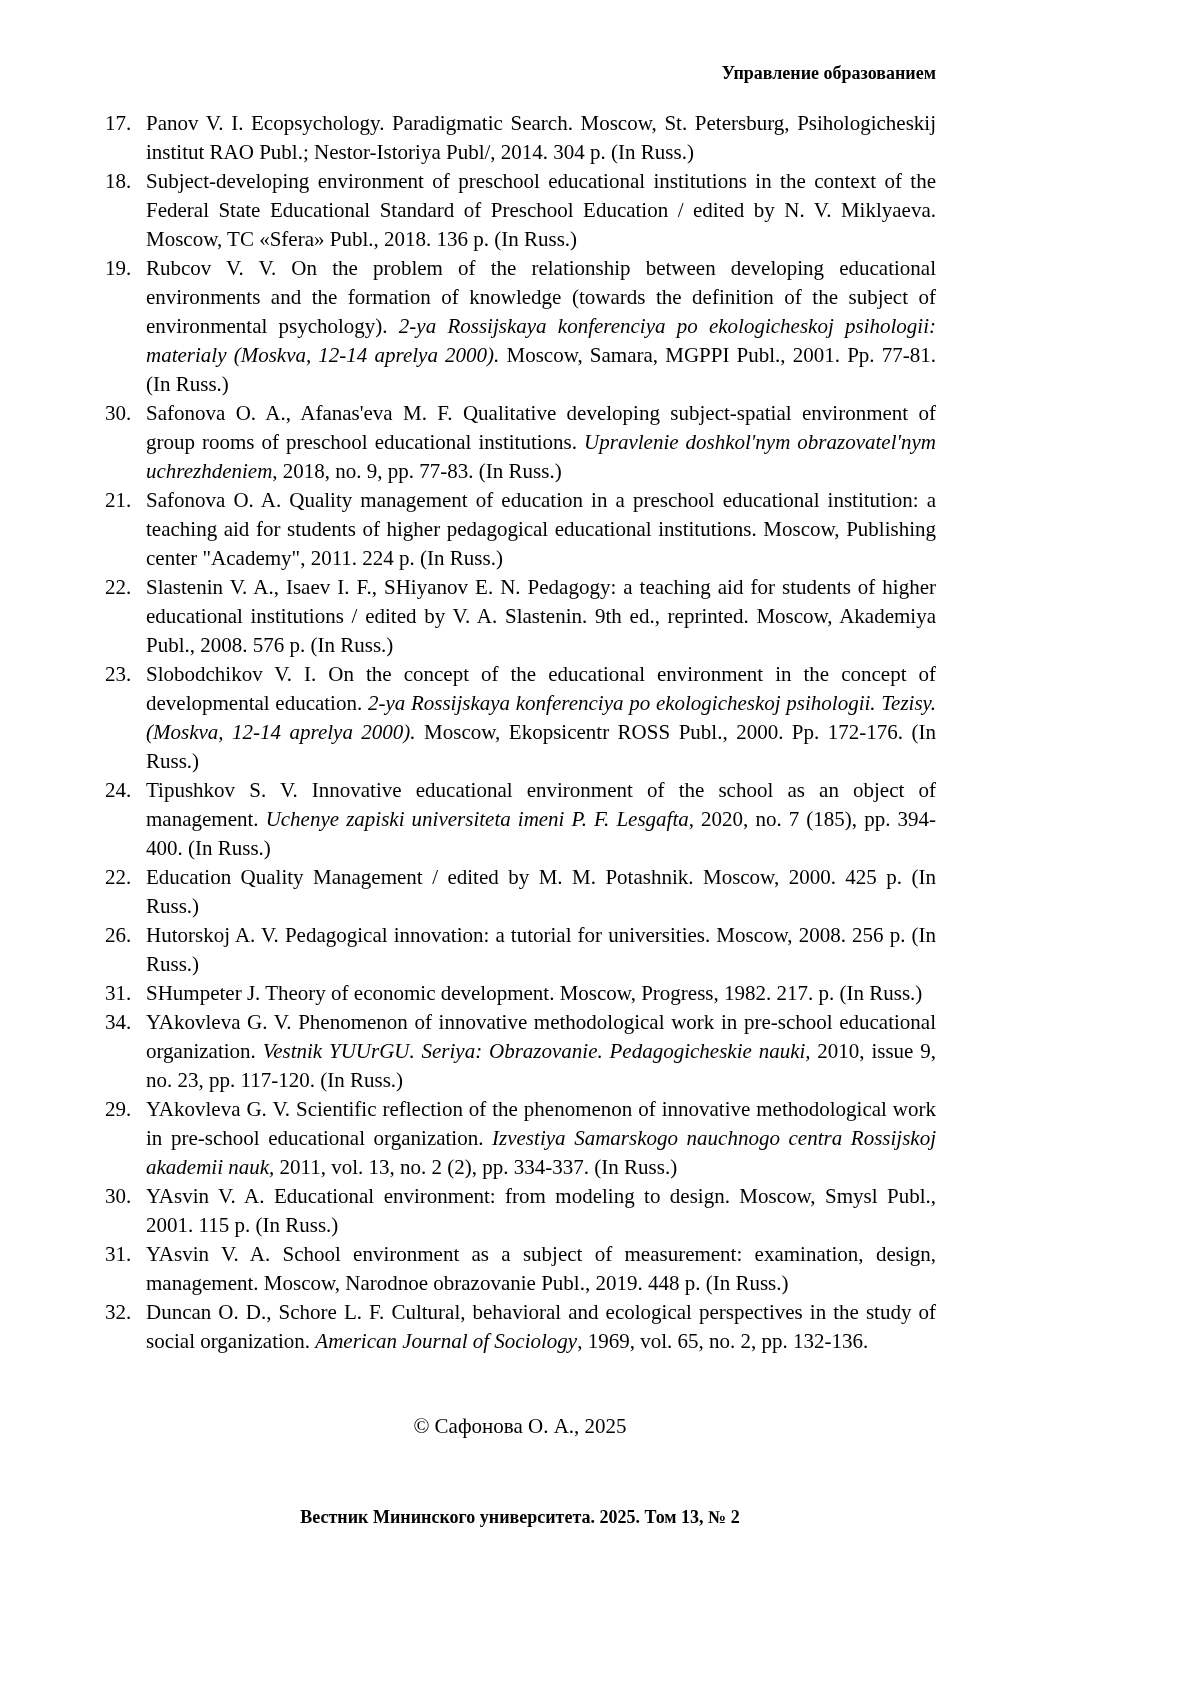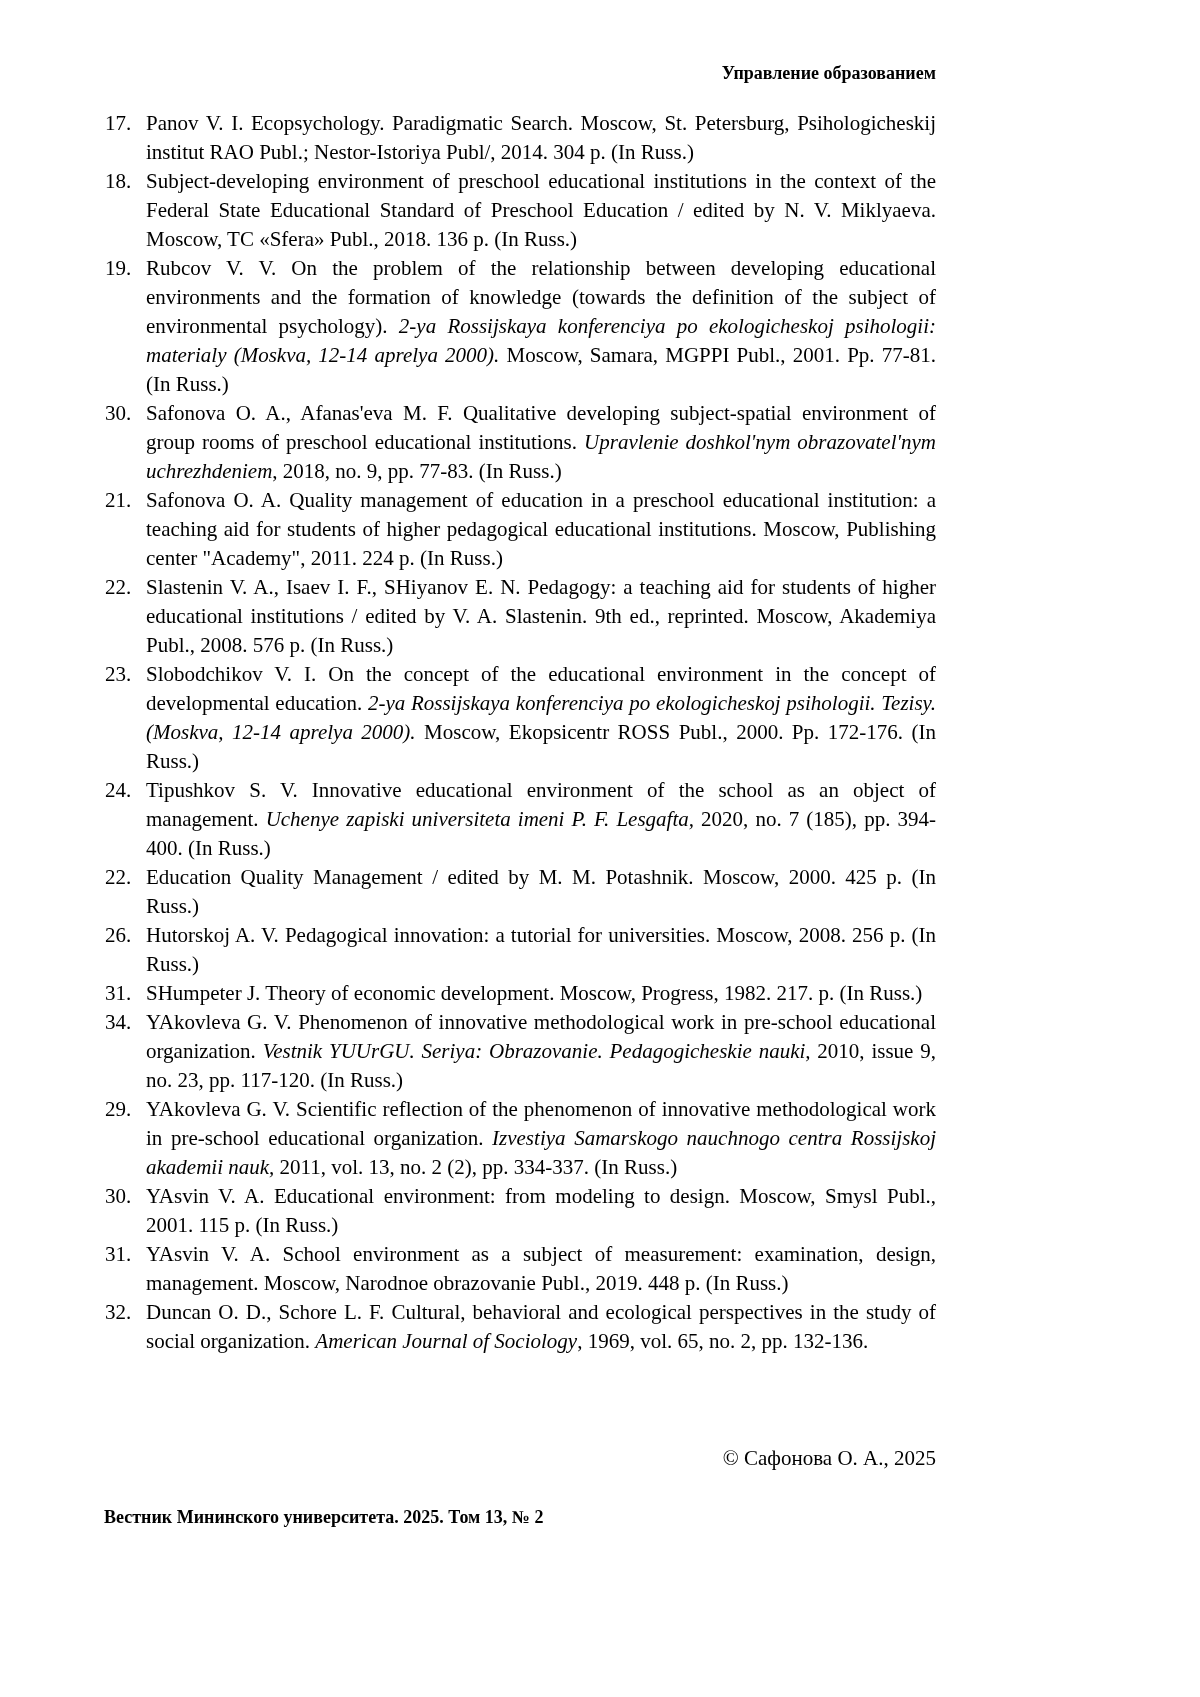--- a/index.html
+++ b/index.html
@@ -29,31 +29,31 @@
     line-height: 29px;
     text-align: justify;
   }
   .ref-num {
     position: absolute;
     left: 1px;
     top: 0;
   }
   .ref-item em { font-style: italic; }
   .copyright {
-    margin-top: 88px;
+    margin-top: 56px;
     font-size: 21px;
     line-height: 29px;
-    text-align: right;
+    text-align: center;
   }
   .journal-footer {
     position: absolute;
     left: 104px;
     right: 196px;
     top: 1506px;
-    text-align: left;
+    text-align: center;
     font-weight: bold;
     font-size: 18px;
     line-height: 22px;
   }
 </style>
 </head>
 <body>
 
 <div class="page">
 

